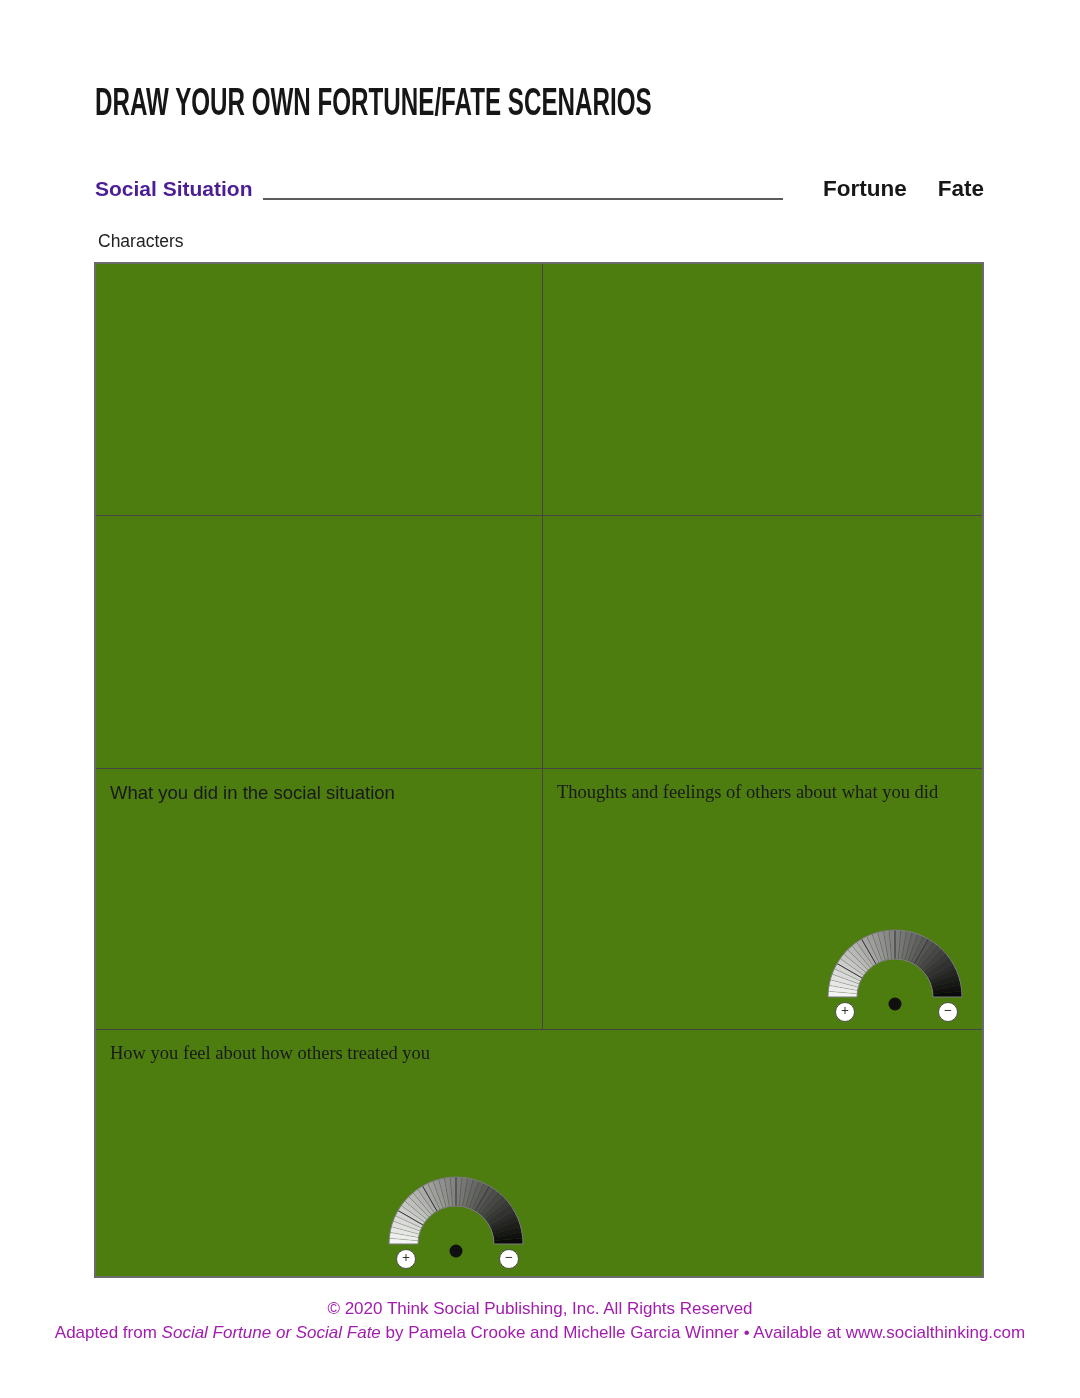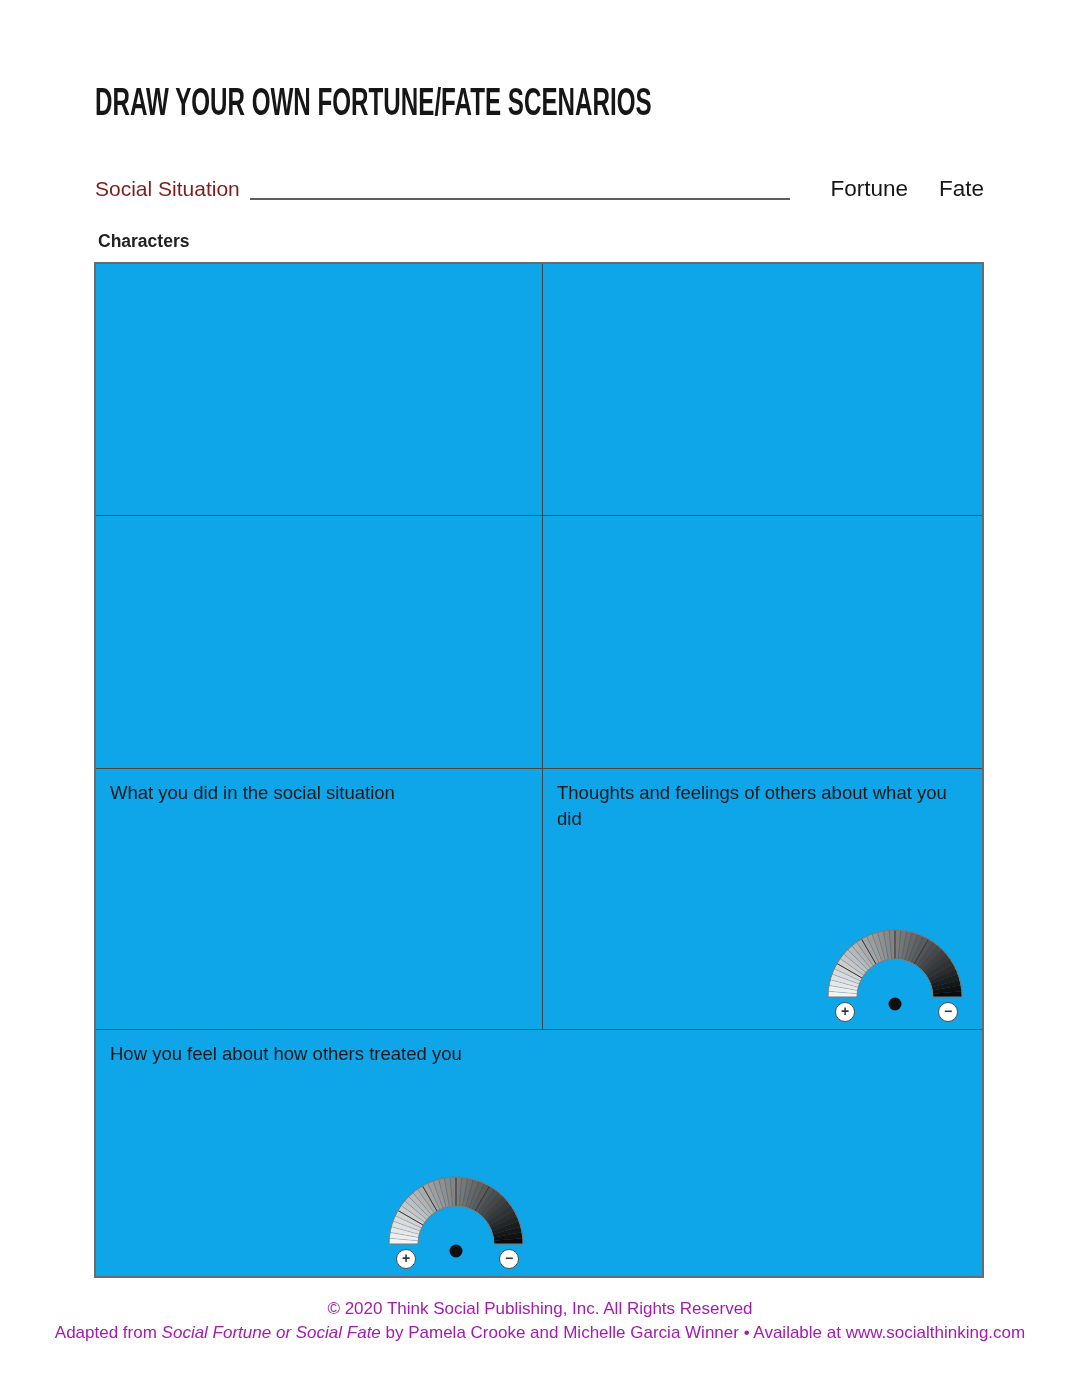--- a/index.html
+++ b/index.html
@@ -16,50 +16,50 @@
     position:absolute;left:95px;top:80px;margin:0;
     font-size:39px;font-weight:bold;letter-spacing:0px;
     color:#161616;
     transform:scaleX(0.62);transform-origin:left center;
     white-space:nowrap;
   }
   .header-row{
     position:absolute;left:95px;top:176px;width:889px;
     display:flex;align-items:baseline;
   }
-  .ss-label{font-weight:normal;font-size:21px;color:#7f1d1d;white-space:nowrap;}
+  .ss-label{font-weight:bold;font-size:21px;color:#4c1d95;white-space:nowrap;}
   .ss-line{
     flex:1;align-self:flex-end;
     border-bottom:2.4px solid #5c5c5c;
     height:22px;margin:0 40px 3px 10px;
     min-width:40px;
   }
-  .option{font-weight:normal;font-size:22.5px;color:#171717;white-space:nowrap;}
+  .option{font-weight:bold;font-size:22.5px;color:#171717;white-space:nowrap;}
   .option-fate{margin-left:31px;}
   .characters{
     position:absolute;left:98px;top:231px;
-    font-size:17.5px;color:#222;font-weight:bold;
+    font-size:17.5px;color:#222;
   }
   .grid{
     position:absolute;left:94px;top:262px;
     width:890px;height:1016px;
     display:grid;
     grid-template-columns:447px 1fr;
     grid-template-rows:252px 253px 261px 1fr;
     border:2px solid #6b6b6b;
     box-sizing:border-box;
-    background:#0ea5e9;
+    background:#4d7c0f;
   }
   .cell{
     position:relative;
     border-right:1.5px solid #454545;
     border-bottom:1.5px solid #454545;
     box-sizing:border-box;
   }
-  .cell.last-col{border-right:none;}
+  .cell.last-col{border-right:none;font-family:Liberation Serif, serif;}
   .cell.last-row{border-bottom:none;}
   .cell-label{
     padding:11px 14px 0 14px;
     font-size:18.5px;line-height:1.4;
     color:#191919;
     white-space:pre-line;
   }
   .gauge{
     position:absolute;right:12px;bottom:4px;
     width:150px;height:100px;

